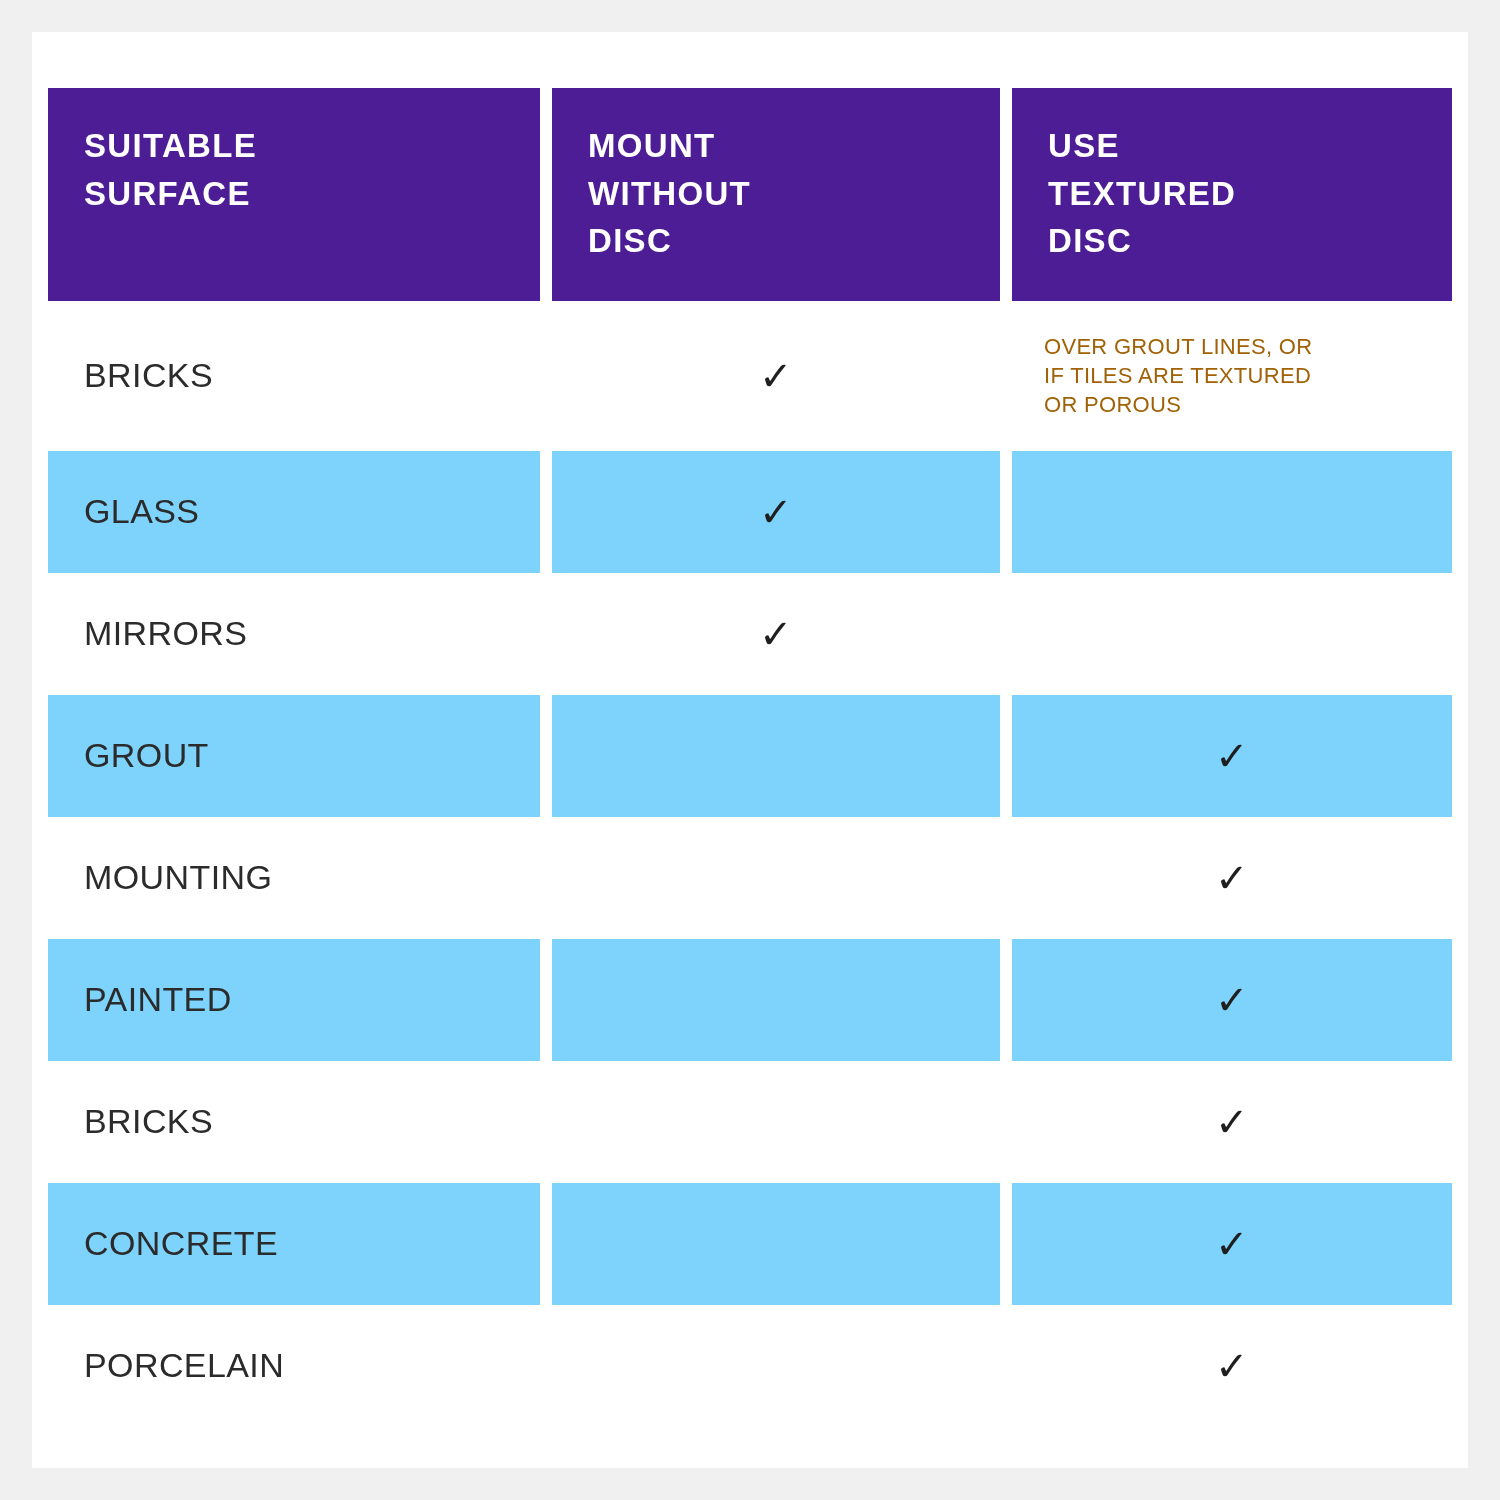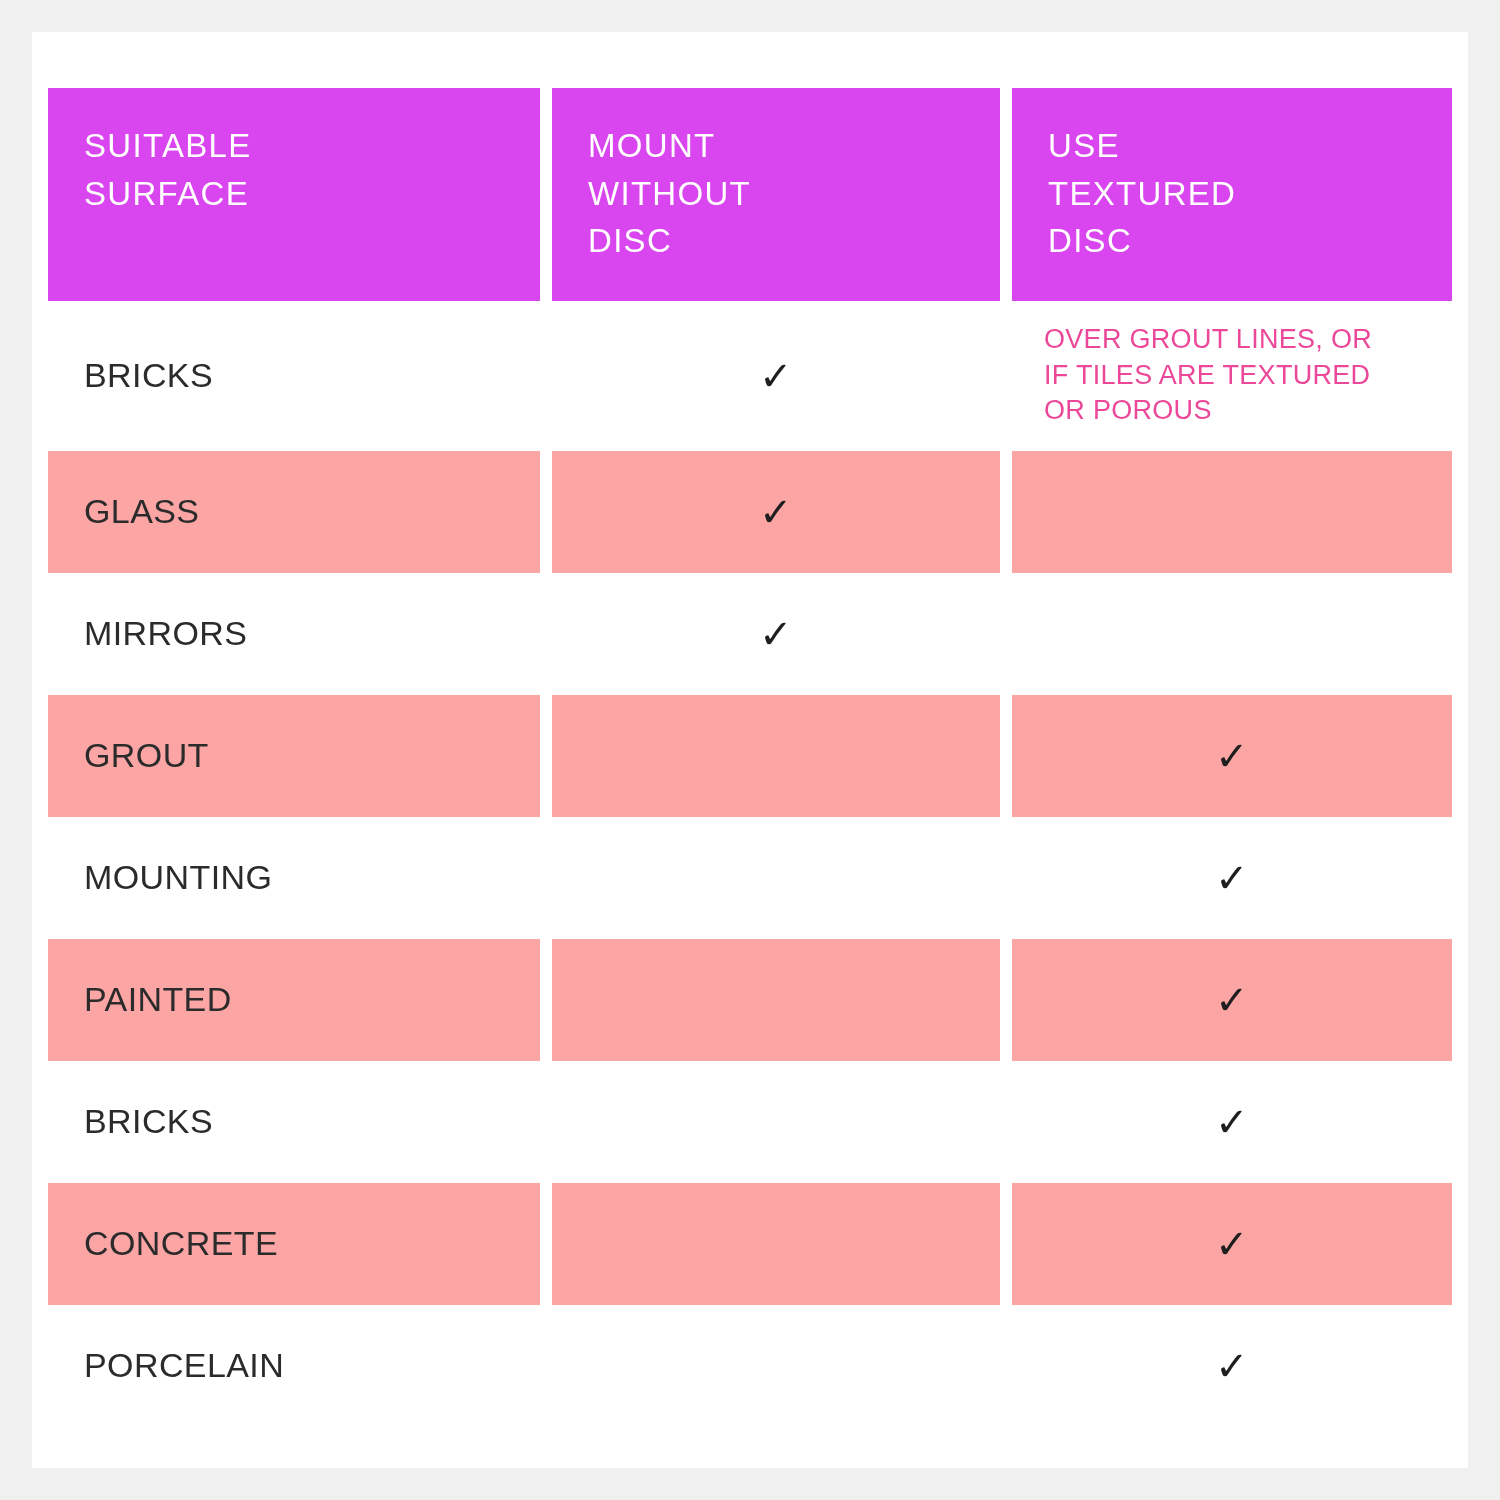--- a/index.html
+++ b/index.html
@@ -29,26 +29,26 @@
     width: 1404px;
     border-collapse: separate;
     border-spacing: 0;
     table-layout: fixed;
   }
   col.c0 { width: 492px; }
   col.c1 { width: 460px; }
   col.c2 { width: 452px; }
 
   thead th {
-    background: #d946ef;
+    background: #4c1d95;
     color: #ffffff;
     text-align: left;
     vertical-align: top;
     font-size: 33px;
-    font-weight: normal;
+    font-weight: bold;
     letter-spacing: 1.3px;
     line-height: 1.44;
     padding: 34px 0 36px 36px;
     height: 212px;
     box-sizing: border-box;
   }
   thead th.gap {
     border-left: 12px solid #ffffff;
     margin-top: 32px;
   }
@@ -61,42 +61,42 @@
     font-size: 34px;
     color: #2b2b2b;
     letter-spacing: 0.4px;
     height: 122px;
     vertical-align: middle;
     padding: 0;
     box-sizing: border-box;
     background: #ffffff;
   }
   tbody tr.alt td {
-    background: #fca5a5;
+    background: #7dd3fc;
   }
   tbody td.gap {
     border-left: 12px solid #ffffff;
   }
   td.surface {
     padding-left: 36px;
     text-align: left;
   }
   td.mark {
     text-align: center;
     font-size: 40px;
     color: #1f1f1f;
     line-height: 1;
   }
   td.note {
     text-align: left;
     padding: 18px 10px 18px 32px;
-    font-size: 27px;
+    font-size: 22px;
     line-height: 1.32;
     letter-spacing: 0.3px;
-    color: #ec4899;
+    color: #a16207;
     white-space: pre-line;
     vertical-align: middle;
   }
   tr.tall td { height: 150px; }
 </style>
 </head>
 <body>
 
 <div id="page">
   <table id="table">

